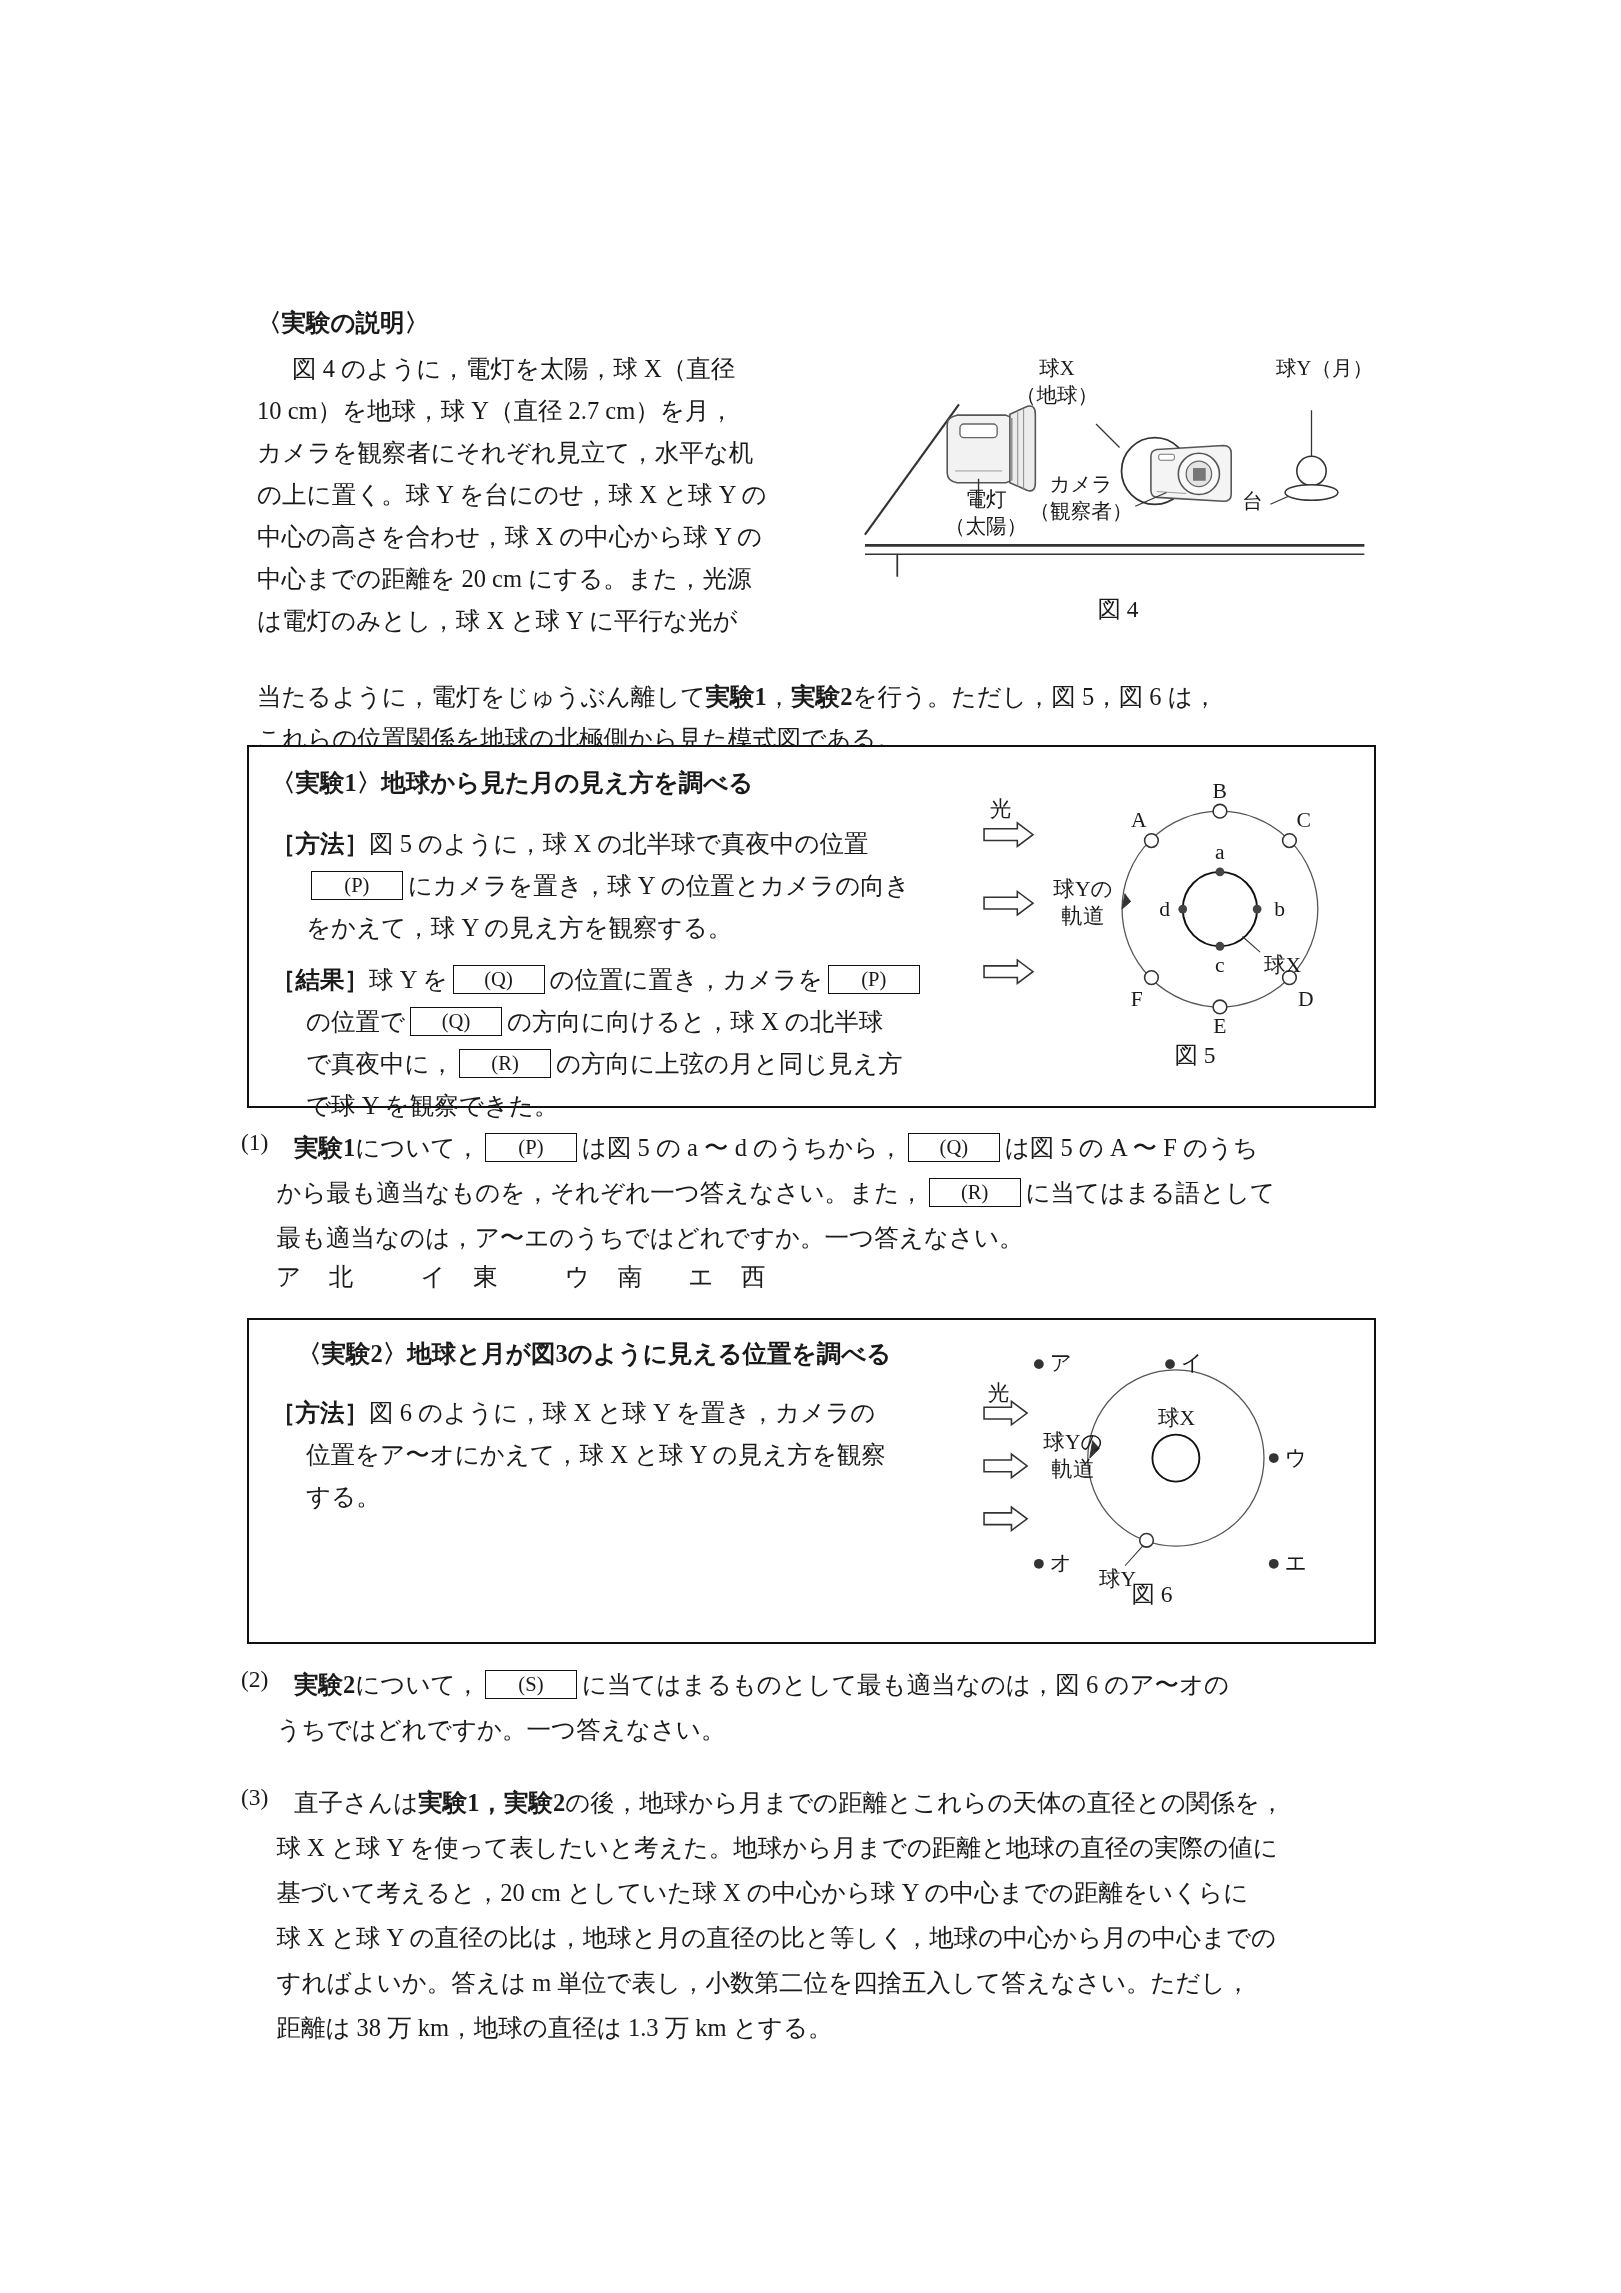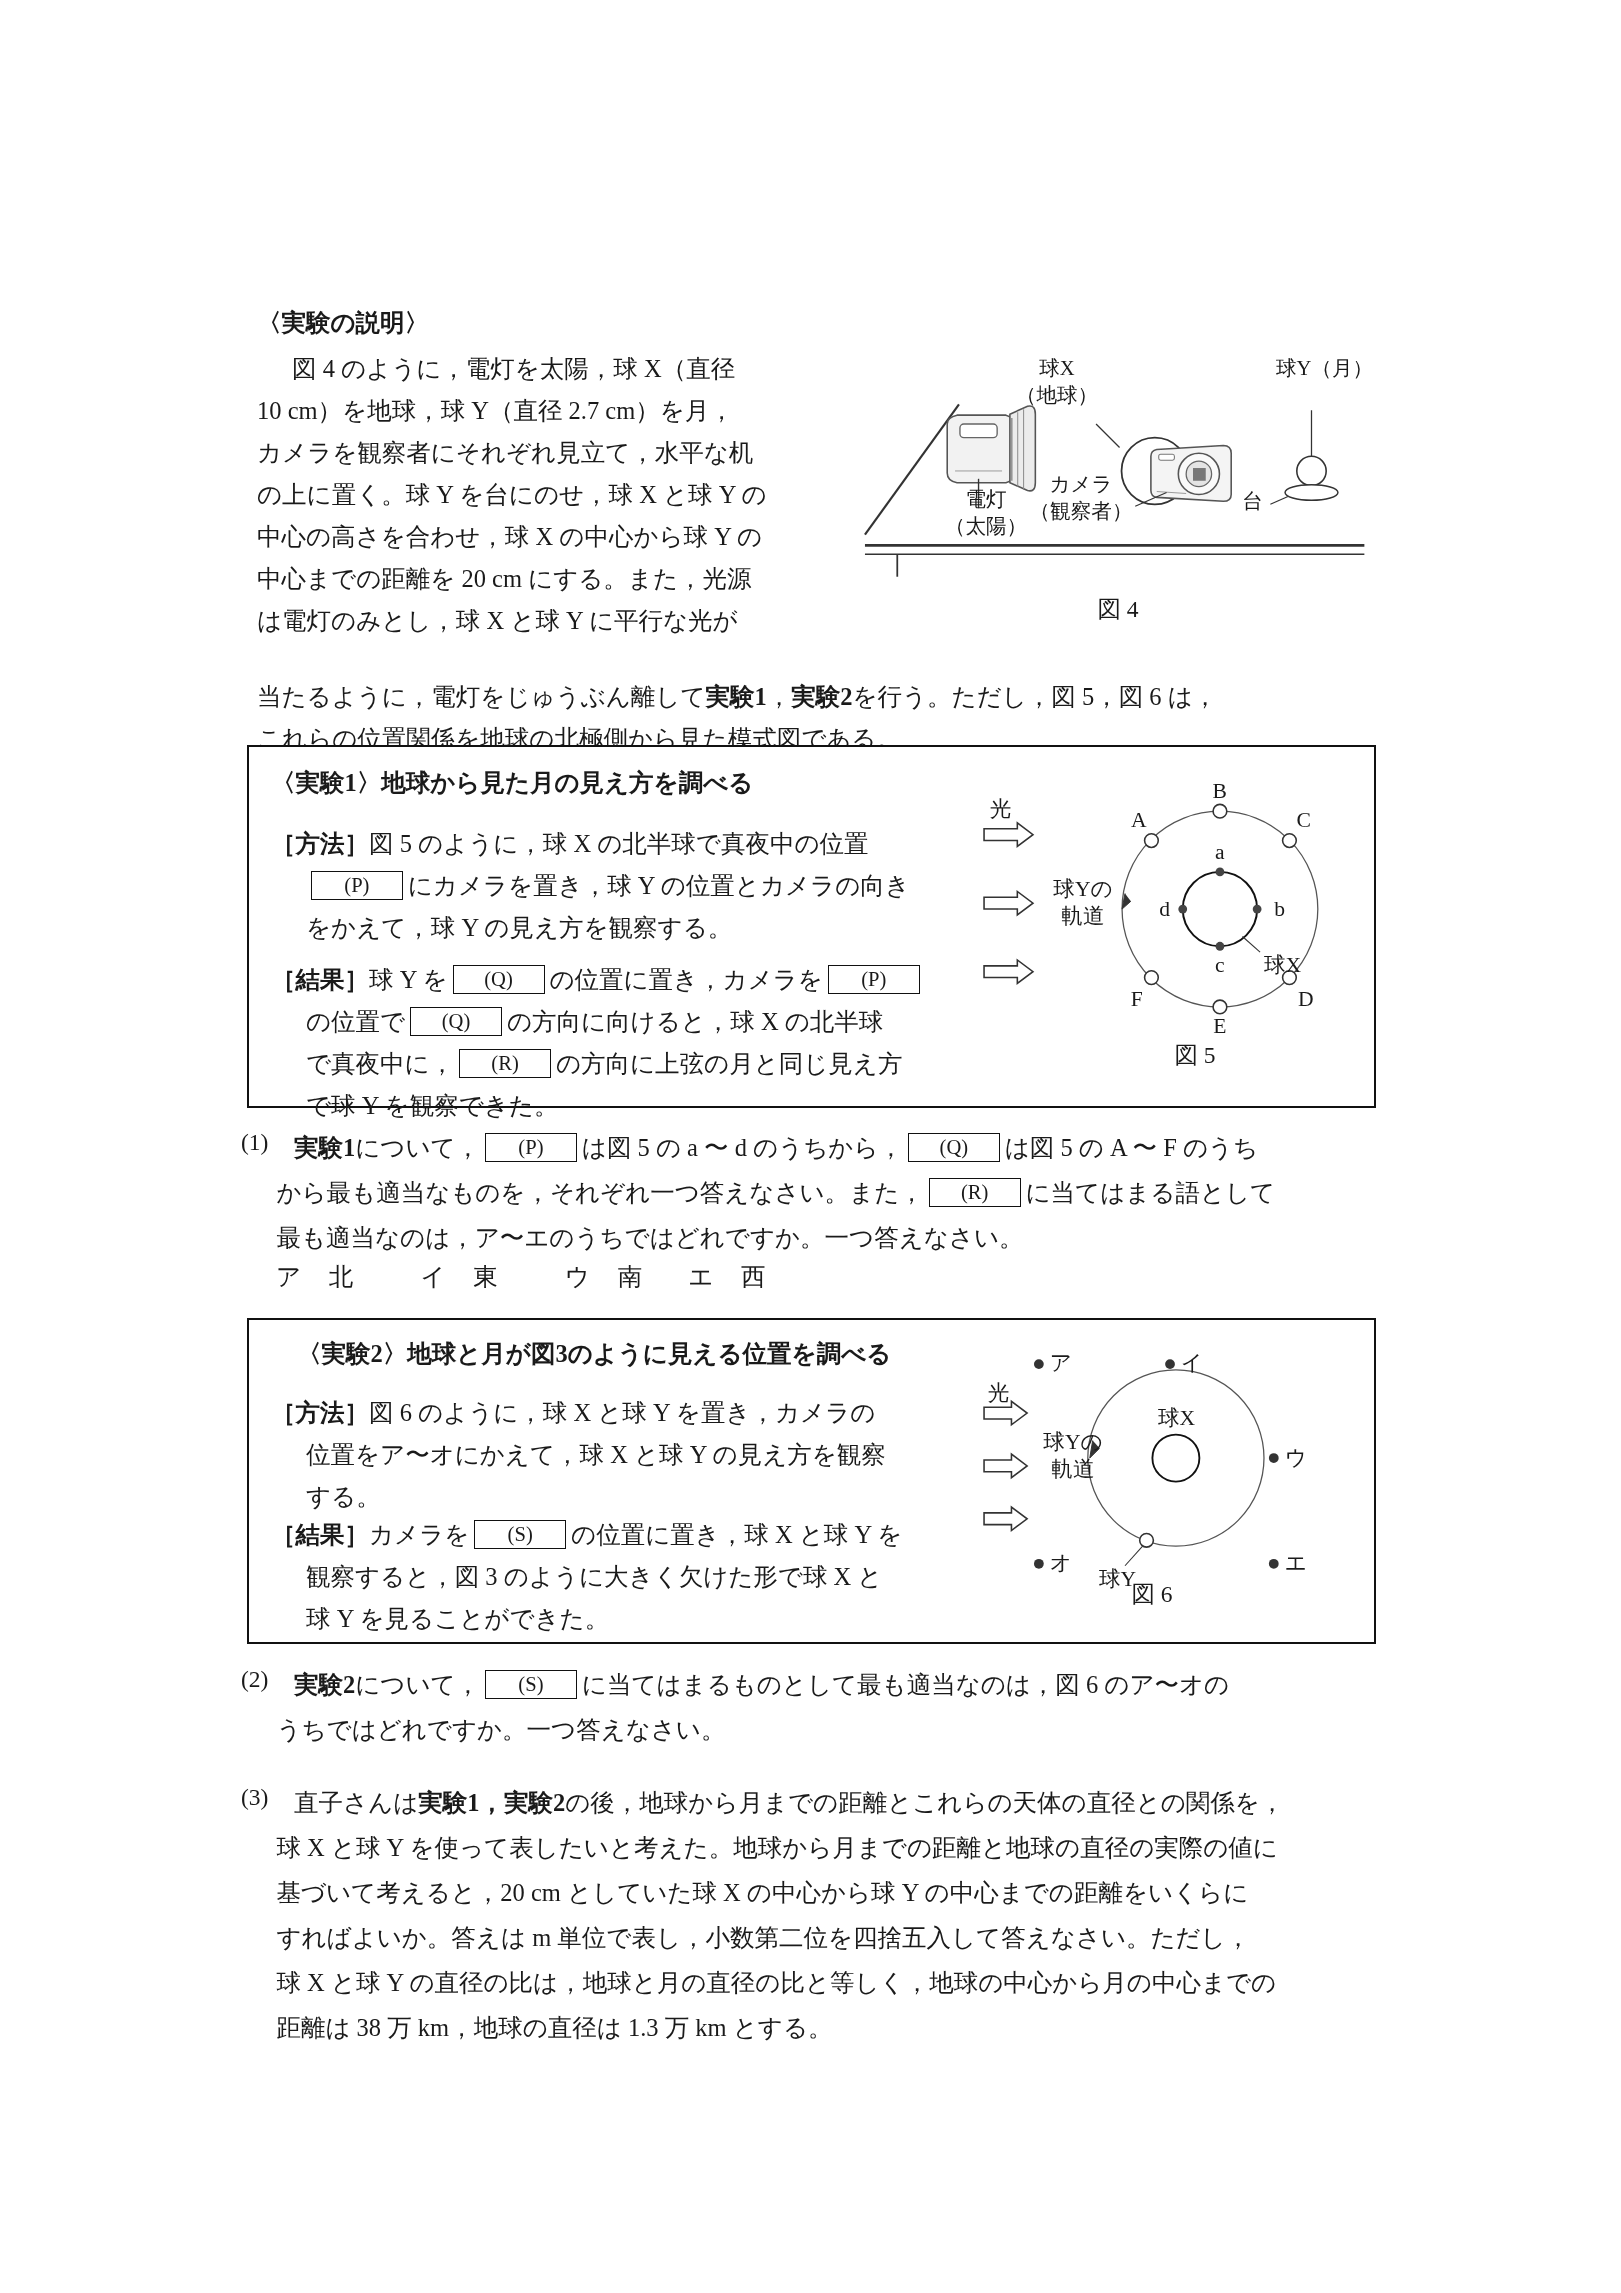--- a/index.html
+++ b/index.html
@@ -282,31 +282,20 @@
       <span class="exp-label">［方法］</span><span>図 6 のように，球 X と球 Y を置き，カメラの</span>
     </div>
     <div style="padding-left:35px;">
       <span>位置をア〜オにかえて，球 X と球 Y の見え方を観察</span>
     </div>
     <div style="padding-left:35px;">
       <span>する。</span>
     </div>
   </div>
 
-  <div class="exp-body" style="left:271px; top:1514px; width:686px;">
-    <div>
-      <span class="exp-label">［結果］</span><span>カメラを</span><span class="blank">(S)</span><span>の位置に置き，球 X と球 Y を</span>
-    </div>
-    <div style="padding-left:35px;">
-      <span>観察すると，図 3 のように大きく欠けた形で球 X と</span>
-    </div>
-    <div style="padding-left:35px;">
-      <span>球 Y を見ることができた。</span>
-    </div>
-  </div>
 
   <div style="position:absolute; left:980px; top:1323px; width:382px; height:323px;">
     <svg width="382" height="323" viewBox="0 0 390 330">
       <g stroke="#333" stroke-width="1.6" fill="#fff">
         <polygon points="4,86 32,86 32,80 48,92 32,104 32,98 4,98"></polygon>
         <polygon points="4,140 32,140 32,134 48,146 32,158 32,152 4,152"></polygon>
         <polygon points="4,194 32,194 32,188 48,200 32,212 32,206 4,206"></polygon>
       </g>
 
       <circle cx="200" cy="138" r="90" fill="none" stroke="#555" stroke-width="1.3"></circle>
@@ -356,24 +345,24 @@
     <div>
       <span>直子さんは</span><span class="bold">実験1，実験2</span><span>の後，地球から月までの距離とこれらの天体の直径との関係を，</span>
     </div>
     <div style="margin-left:-17.6px;">
       <span>球 X と球 Y を使って表したいと考えた。地球から月までの距離と地球の直径の実際の値に</span>
     </div>
     <div style="margin-left:-17.6px;">
       <span>基づいて考えると，20 cm としていた球 X の中心から球 Y の中心までの距離をいくらに</span>
     </div>
     <div style="margin-left:-17.6px;">
+      <span>球 X と球 Y の直径の比は，地球と月の直径の比と等しく，地球の中心から月の中心までの</span>
+    </div>
+    <div style="margin-left:-17.6px;">
       <span>すればよいか。答えは m 単位で表し，小数第二位を四捨五入して答えなさい。ただし，</span>
     </div>
     <div style="margin-left:-17.6px;">
-      <span>球 X と球 Y の直径の比は，地球と月の直径の比と等しく，地球の中心から月の中心までの</span>
-    </div>
-    <div style="margin-left:-17.6px;">
       <span>距離は 38 万 km，地球の直径は 1.3 万 km とする。</span>
     </div>
   </div>
 
 </div>
 
 
 </body></html>

